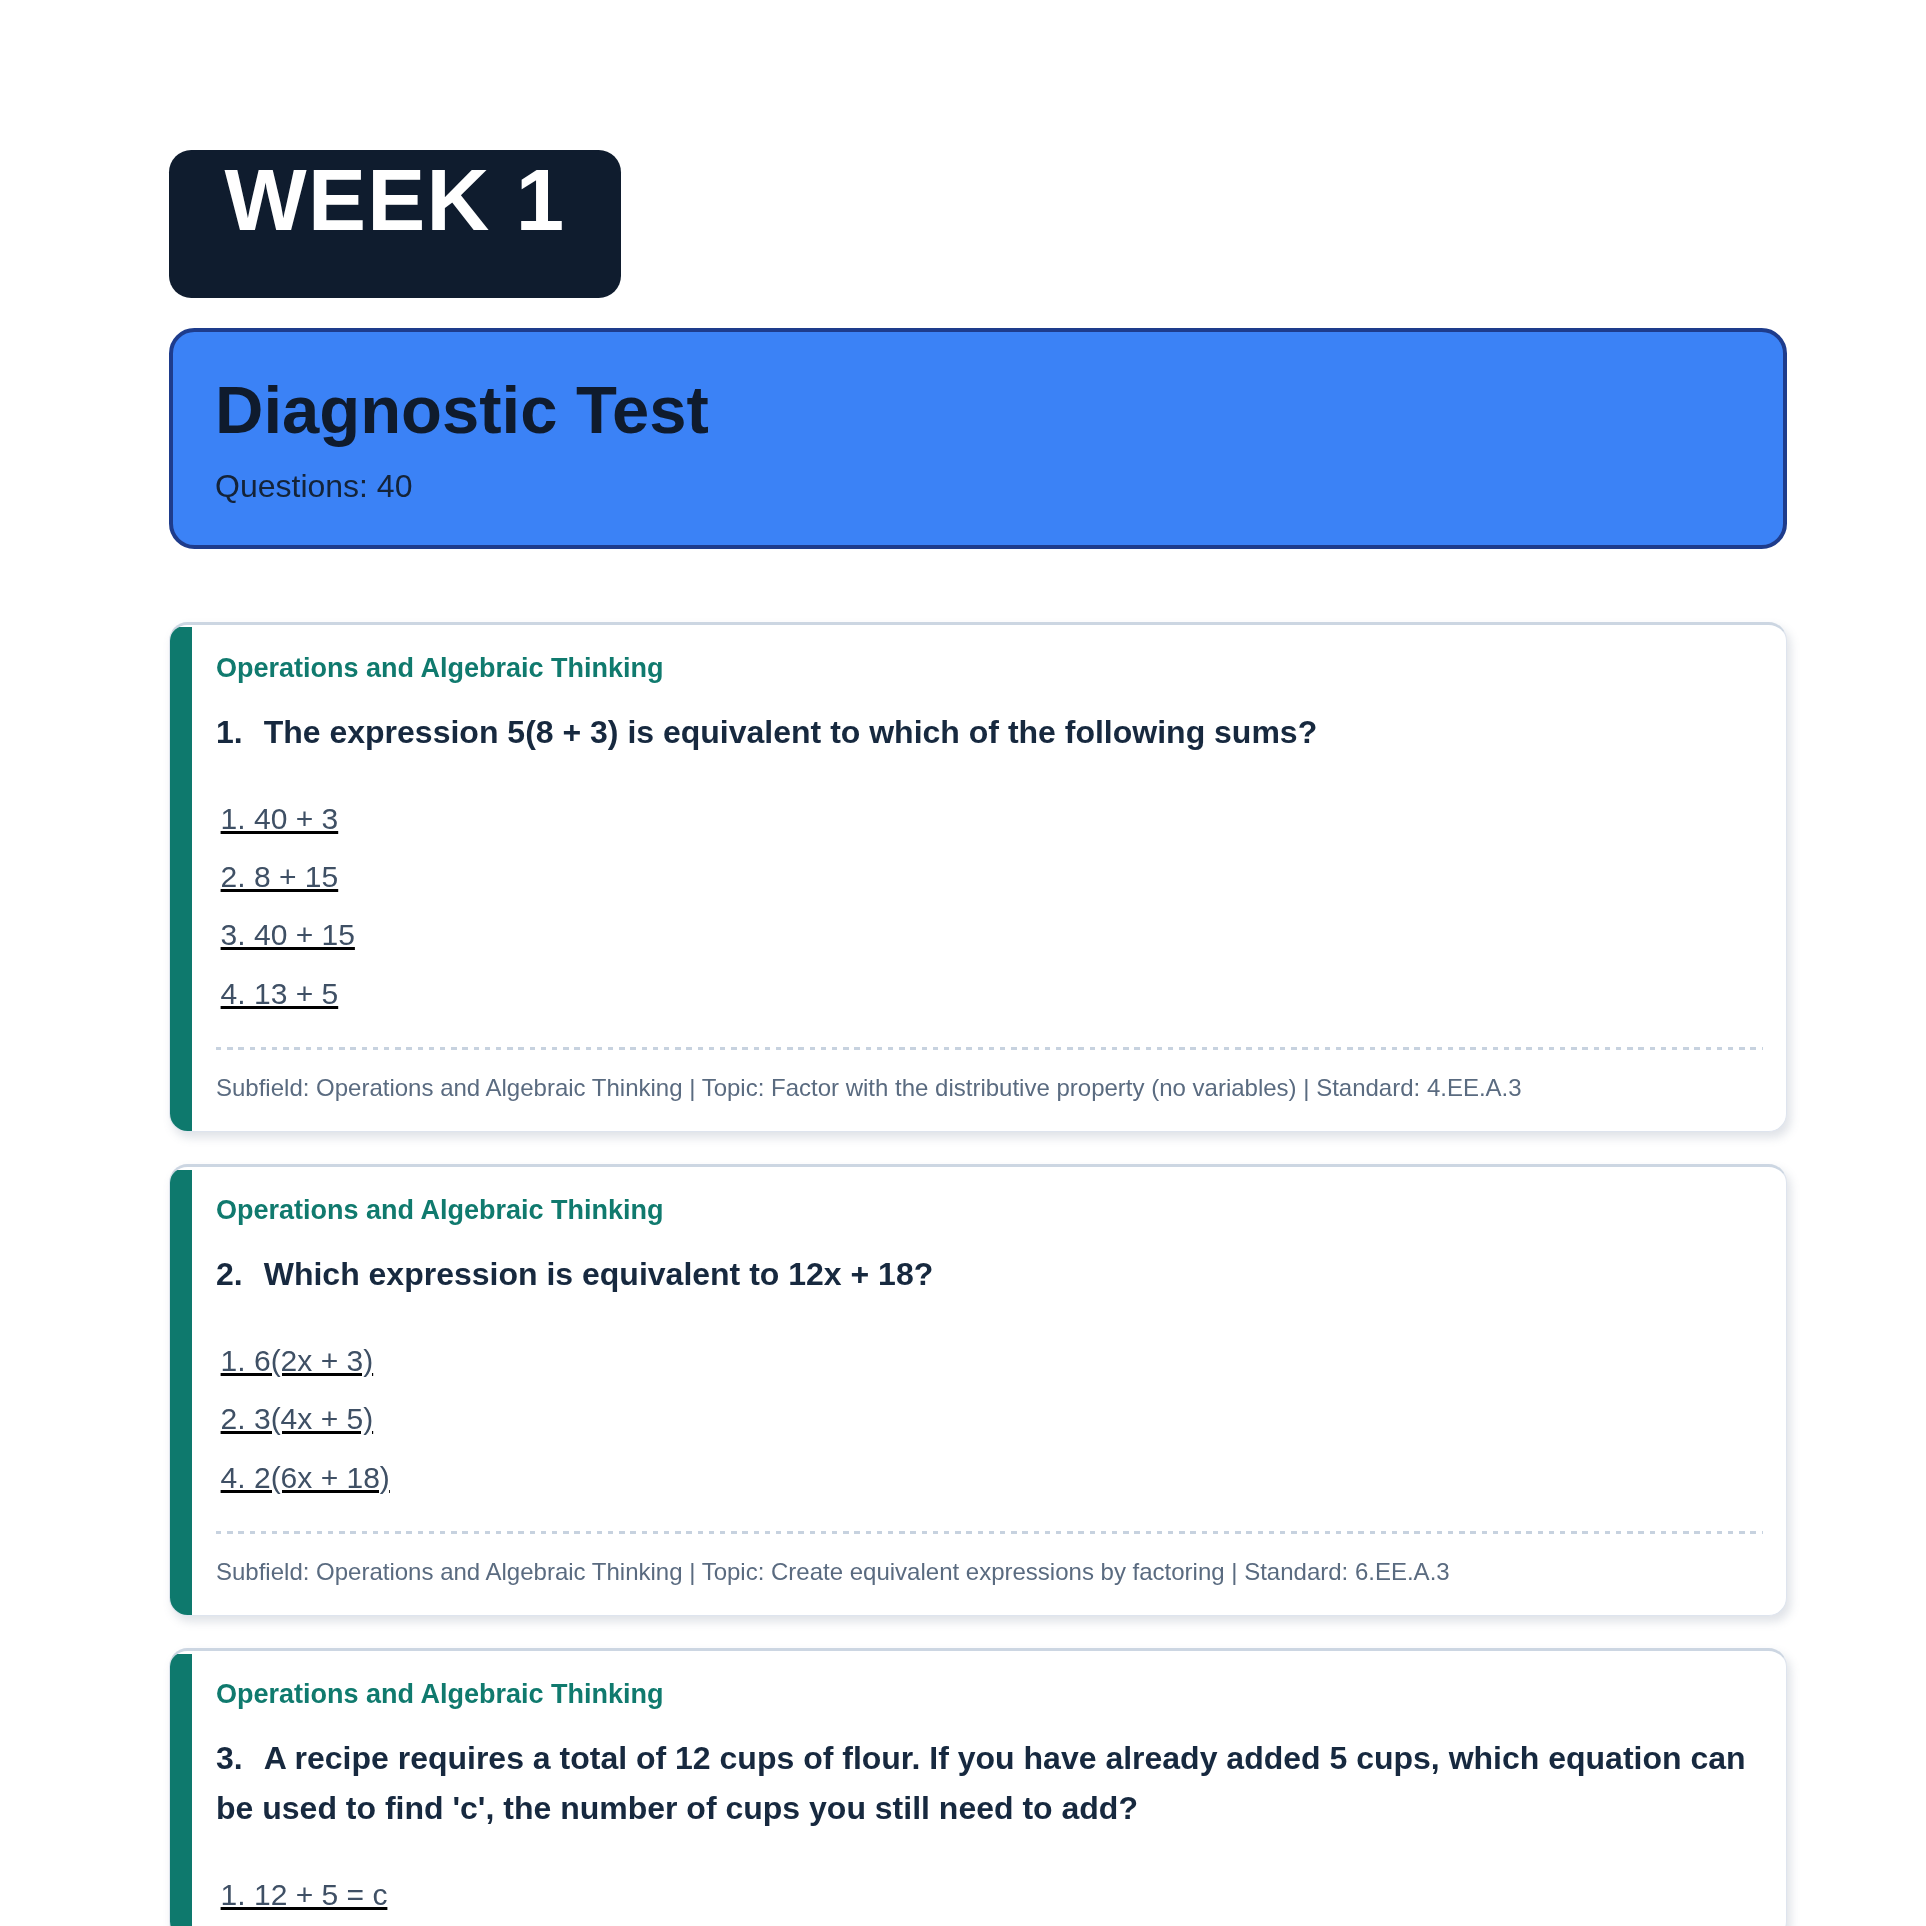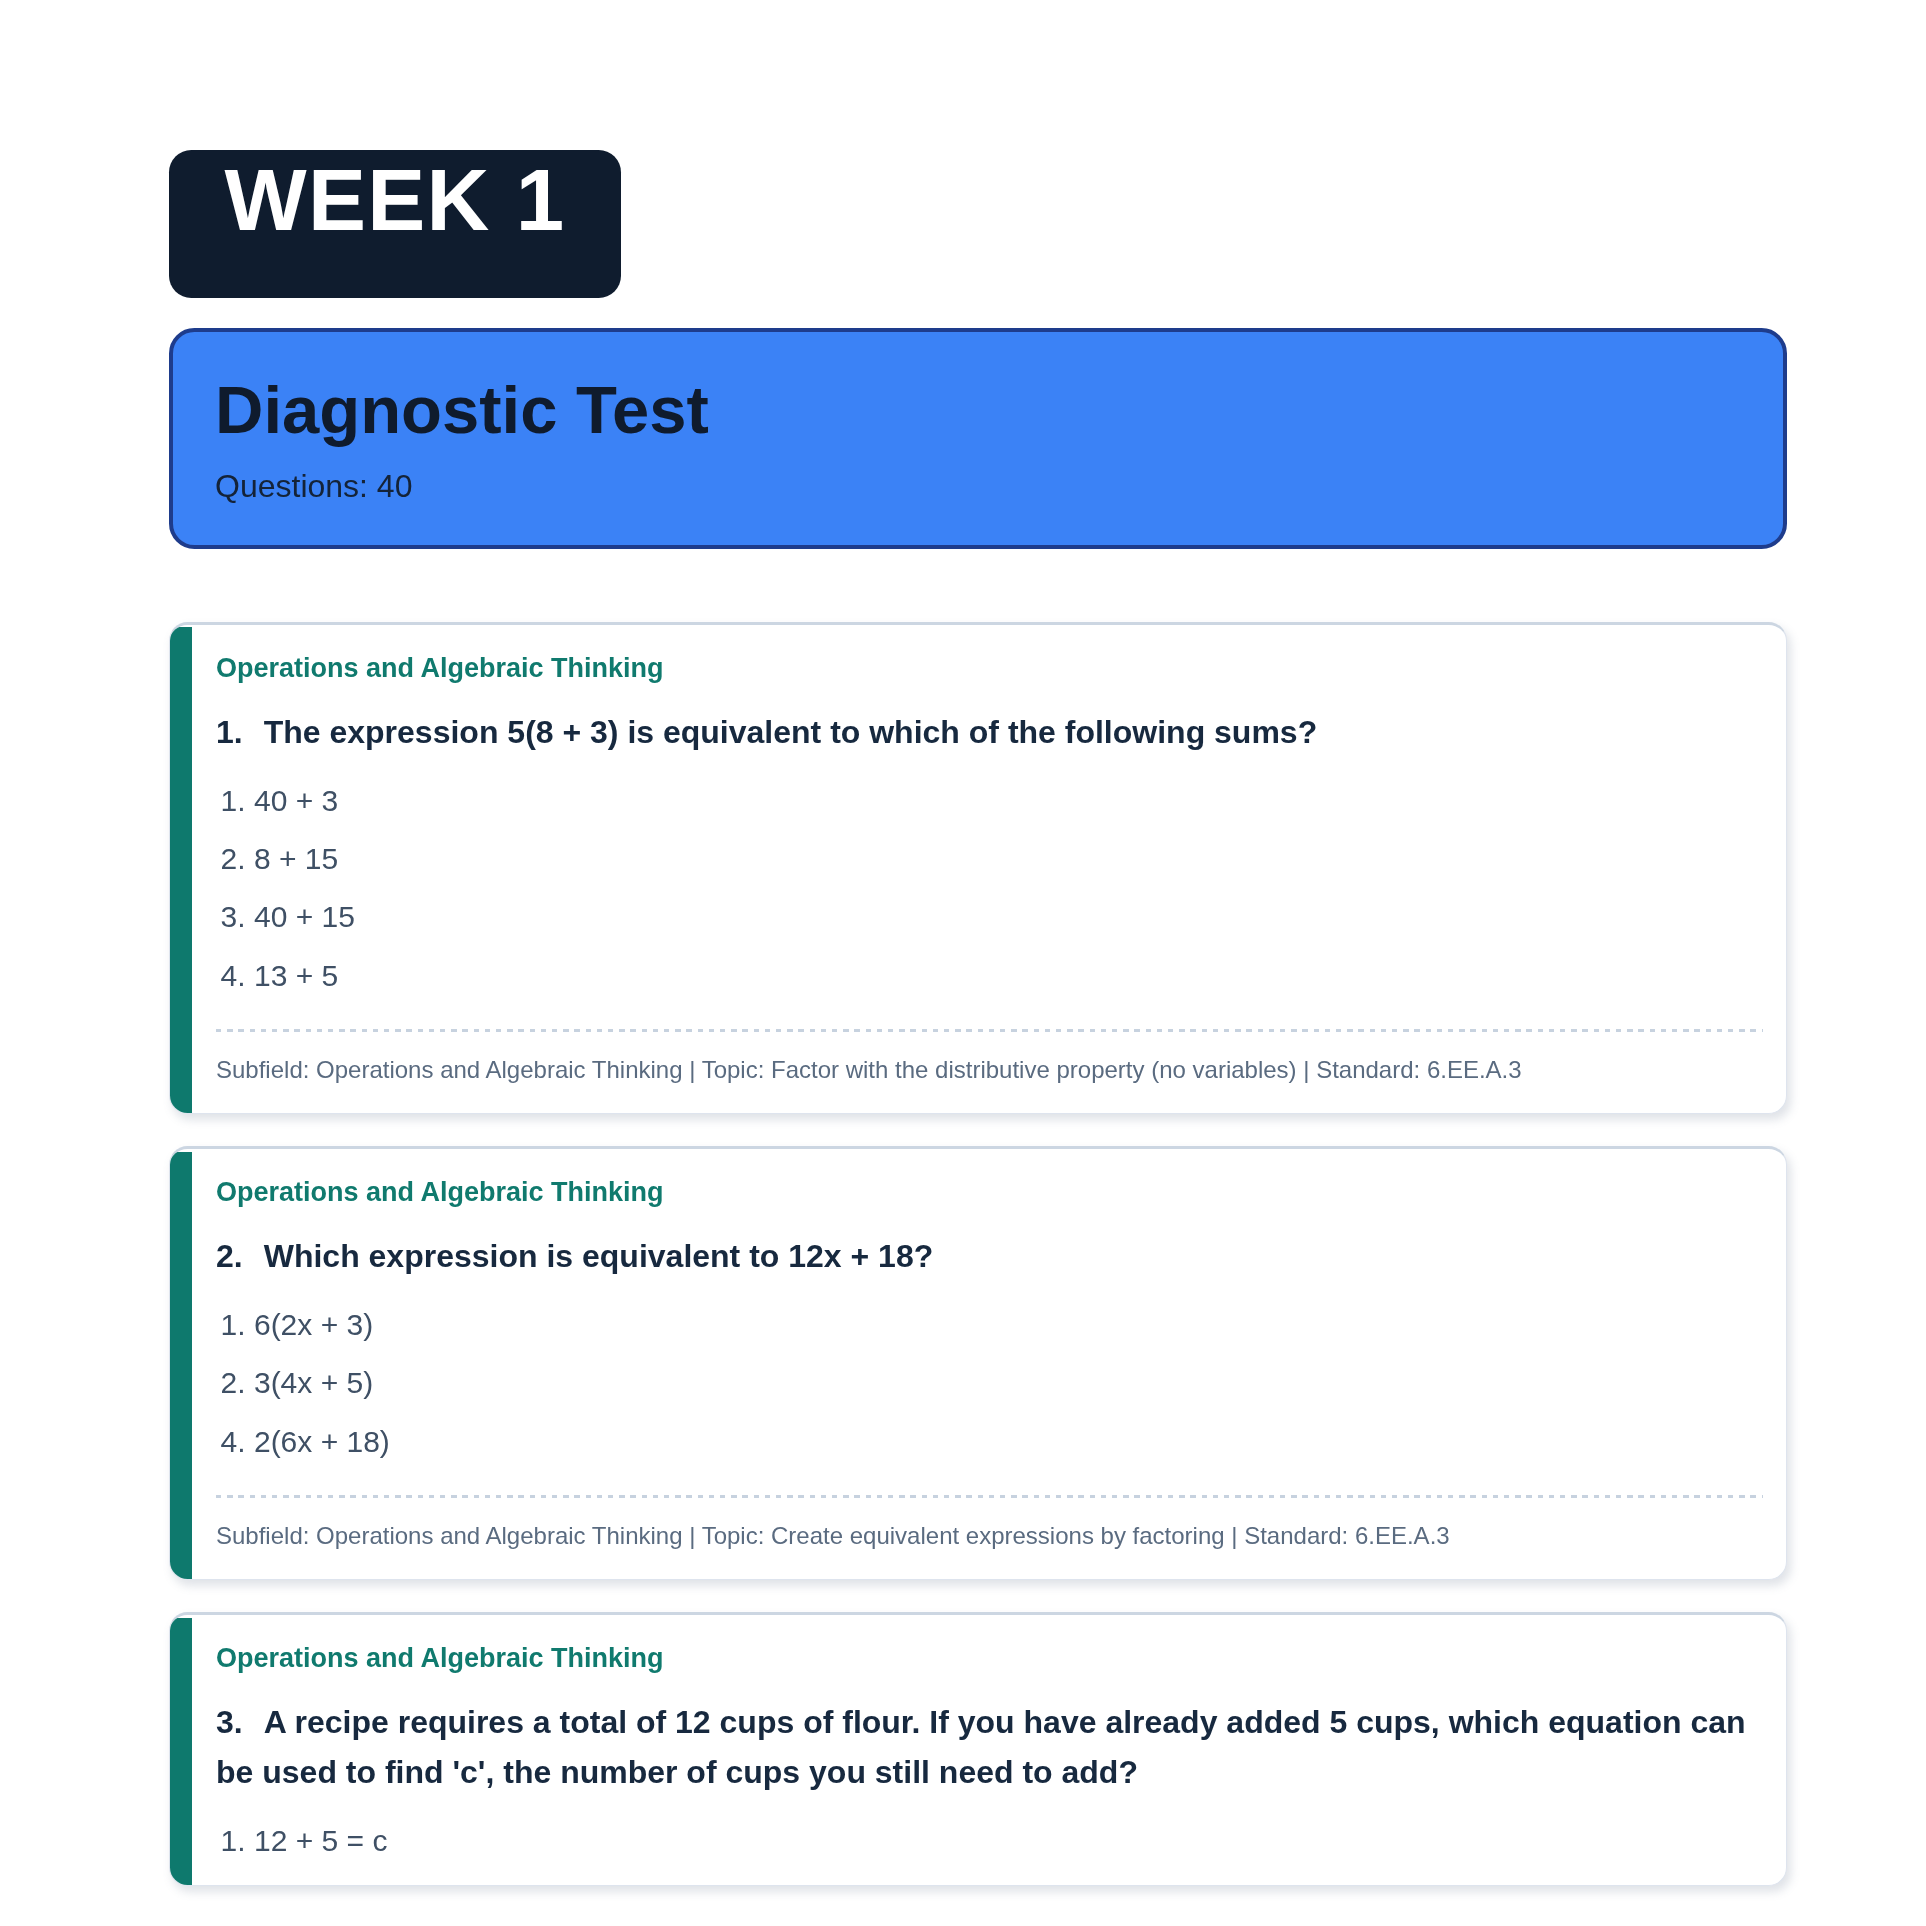--- a/index.html
+++ b/index.html
@@ -26,21 +26,21 @@
     position:relative; margin-top:32px; background:#ffffff;
     border:1.5px solid #dee4ee; border-top:3.9px solid #ccd6e2;
     border-radius:18.5px; padding:28px 23px 28px 46px; overflow:hidden;
     box-shadow:3.9px 5.4px 10px rgba(100,116,139,.20);
   }
   .qcard.first{ margin-top:73px; }
   .accent{ position:absolute; left:0; top:2.3px; bottom:0; width:22.3px; background:#0e796d; }
   .subject{ font-size:27px; font-weight:bold; color:#107a6e; line-height:1.15; }
   .qline{ margin-top:24px; font-size:32px; font-weight:bold; color:#17293f; line-height:1.55; }
   .qnum{ margin-right:21px; }
-  .options{ margin-top:26px; padding-left:4.6px; }
+  .options{ margin-top:44px; padding-left:4.6px;text-decoration:underline; }
   .option{ font-size:30px; color:#3f5065; line-height:1.1; margin-bottom:25.4px; }
   .option:last-child{ margin-bottom:0; }
   .divider{
     margin-top:37px; height:3.5px;
     background:repeating-linear-gradient(90deg,#c7d2df 0 5.4px,transparent 5.4px 11.2px);
   }
   .meta{ margin-top:23px; font-size:24px; color:#5a6b80; line-height:1.25; }
 </style>
 </head>
 <body>
@@ -63,21 +63,21 @@
       <div class="qline">
         <span class="qnum">1.</span><span>The expression 5(8 + 3) is equivalent to which of the following sums?</span>
       </div>
       <div class="options">
         <div class="option">1. 40 + 3</div>
         <div class="option">2. 8 + 15</div>
         <div class="option">3. 40 + 15</div>
         <div class="option">4. 13 + 5</div>
       </div>
       <div class="divider"></div>
-      <div class="meta">Subfield: Operations and Algebraic Thinking | Topic: Factor with the distributive property (no variables) | Standard: 6.EE.A.3</div>
+      <div class="meta">Subfield: Operations and Algebraic Thinking | Topic: Factor with the distributive property (no variables) | Standard: 4.EE.A.3</div>
     </div>
 
     <div class="qcard">
       <div class="accent"></div>
       <div class="subject">Operations and Algebraic Thinking</div>
       <div class="qline">
         <span class="qnum">2.</span><span>Which expression is equivalent to 12x + 18?</span>
       </div>
       <div class="options">
         <div class="option">1. 6(2x + 3)</div>

